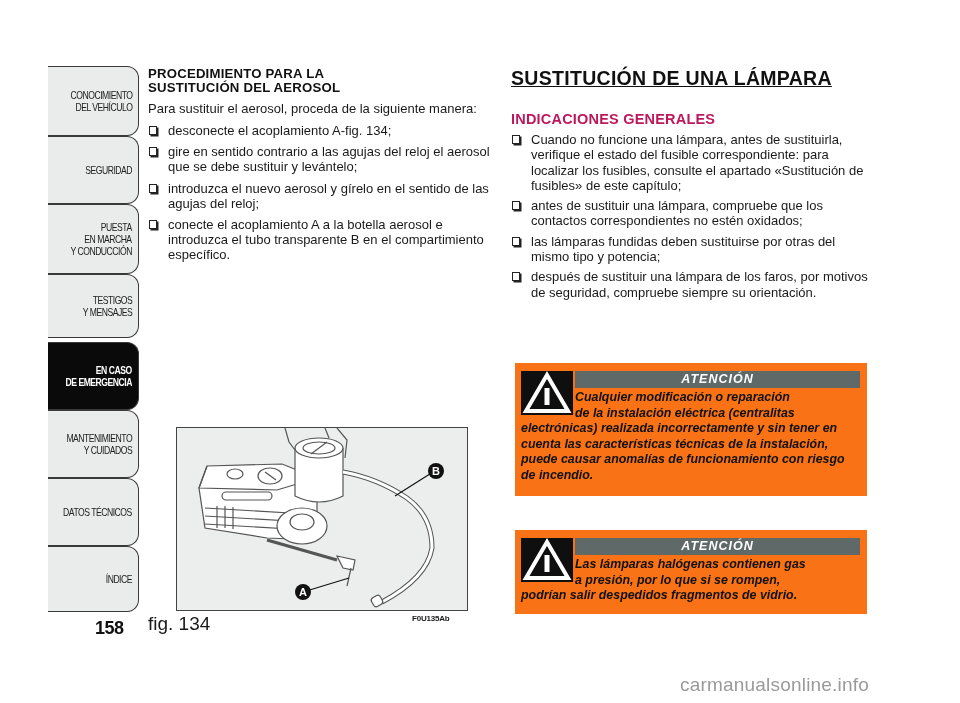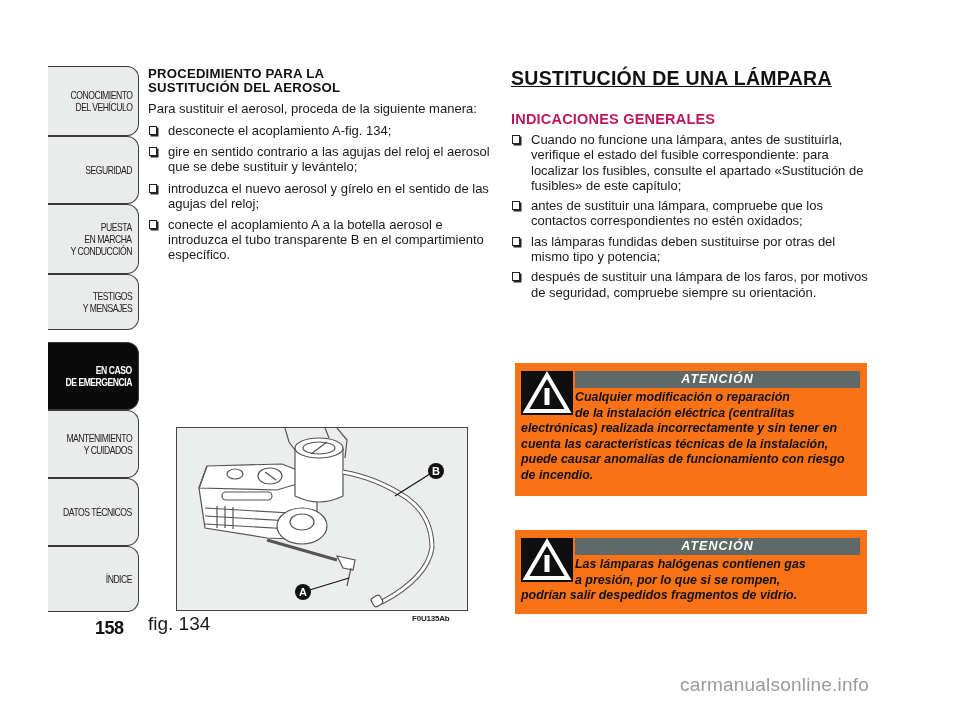--- a/index.html
+++ b/index.html
@@ -62,21 +62,21 @@
     <span>DEL VEHÍCULO</span>
   </div>
   <div class="tab" style="top:70px;height:68px;justify-content:center;">
     <span>SEGURIDAD</span>
   </div>
   <div class="tab" style="top:138px;height:70px;">
     <span>PUESTA</span>
     <span>EN MARCHA</span>
     <span>Y CONDUCCIÓN</span>
   </div>
-  <div class="tab" style="top:208px;height:56px;">
+  <div class="tab" style="top:208px;height:64px;">
     <span>TESTIGOS</span>
     <span>Y MENSAJES</span>
   </div>
   <div class="tab active" style="top:276px;height:68px;">
     <span>EN CASO</span>
     <span>DE EMERGENCIA</span>
   </div>
   <div class="tab" style="top:344px;height:68px;">
     <span>MANTENIMIENTO</span>
     <span>Y CUIDADOS</span>

